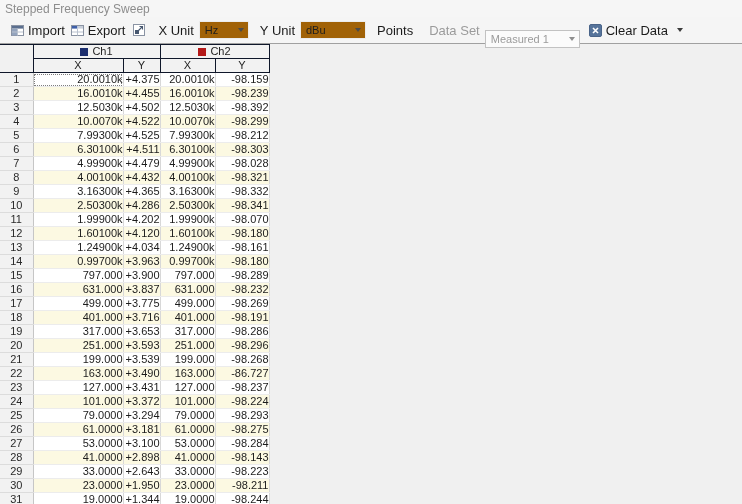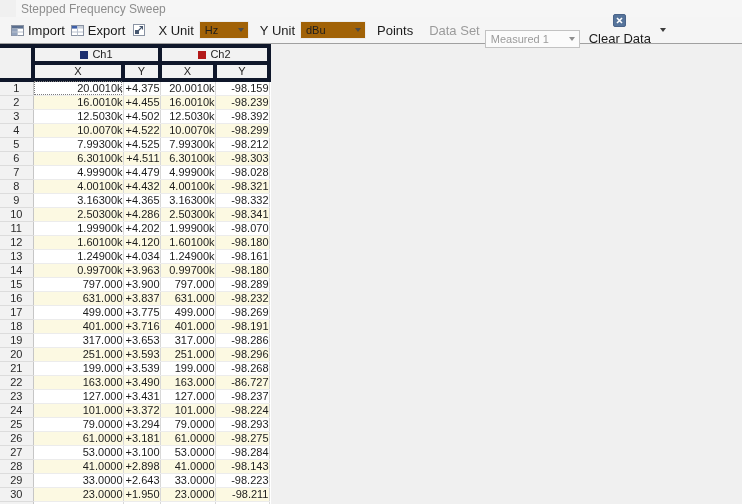--- a/index.html
+++ b/index.html
@@ -2,21 +2,21 @@
 <html style="--row-alt: #fcf9e2;"><head>
 <meta charset="utf-8">
 <style>
   html,body{margin:0;padding:0;}
   body{
     width:742px;height:504px;overflow:hidden;background:#f0f0f0;
     font-family:"Liberation Sans","DejaVu Sans",sans-serif;
     -webkit-user-select:none;user-select:none;
   }
   .titlebar{
-    height:17px;background:#f6f6f6;display:flex;align-items:center;padding-left:5px;margin-left:16px;
+    height:17px;background:#f6f6f6;display:flex;align-items:center;padding-left:5px;
   }
   .titlebar .title{font-size:12px;color:#8d8d8d;white-space:nowrap;}
   .toolbar{
     height:26px;background:#f5f5f5;border-bottom:1px solid #a0a0a0;
     display:flex;align-items:center;padding:0 8px;white-space:nowrap;
   }
   .tbtn{display:flex;align-items:center;gap:4px;padding:2px 3px;cursor:default;}
   .tbtn .lbl{font-size:13px;color:#1b1b1b;}
   .iconbtn{display:flex;align-items:center;padding:2px;margin-left:3px;}
   .tlabel{font-size:13px;color:#1b1b1b;margin-left:11px;margin-right:5px;}
@@ -40,21 +40,21 @@
   .w-dbu{width:66px;}
   .w-points{width:88px;}
   .w-dataset{width:95px;}
   .main{height:460px;overflow:hidden;}
   table.grid{border-collapse:collapse;table-layout:fixed;width:269px;background:#ffffff;}
   table.grid th,table.grid td{
     font-size:11px;font-weight:400;padding:0;height:13px;line-height:13px;
     overflow:hidden;white-space:nowrap;box-sizing:content-box;
   }
   thead th{
-    background:#f2f2f2;border:4px solid #0f172a;color:#1e1e1e;text-align:center;
+    background:#f2f2f2;border:1px solid #0f172a;color:#1e1e1e;text-align:center;
   }
   thead th.corner{border-left:none;background:#f1f1f1;}
   .swatch{display:inline-block;width:8px;height:8px;margin-right:4px;vertical-align:-1px;}
   tbody th.rownum{
     background:#f2f2f2;color:#2a2a2a;text-align:center;
     border-right:1px solid #c6c6c6;border-bottom:1px solid #dcdcdc;border-left:none;
   }
   tbody td{
     text-align:right;padding-right:3px;color:#1c1c1c;background:#ffffff;
     border-right:1px solid #d8d8d8;border-bottom:1px solid #ececec;
@@ -113,21 +113,21 @@
   </div>
 
   <span class="tlabel">Points</span>
 
   <span class="tlabel disabled">Data Set</span>
   <div class="combo disabled w-dataset">
     <span>Measured 1</span>
     <span class="arrow"></span>
   </div>
 
-  <div class="tbtn" style="margin-left:6px;flex-direction:column;">
+  <div class="tbtn" style="margin-left:6px;">
     <svg width="13" height="13" viewBox="0 0 13 13">
       <rect x="0.5" y="0.5" width="12" height="12" rx="1.5" fill="#56749b" stroke="#4a6489"></rect>
       <path d="M4 4 L9 9 M9 4 L4 9" stroke="#ffffff" stroke-width="1.6"></path>
     </svg>
     <span class="lbl">Clear Data</span>
   </div>
   <span class="caret"></span>
 </div>
 
 <div class="main">

